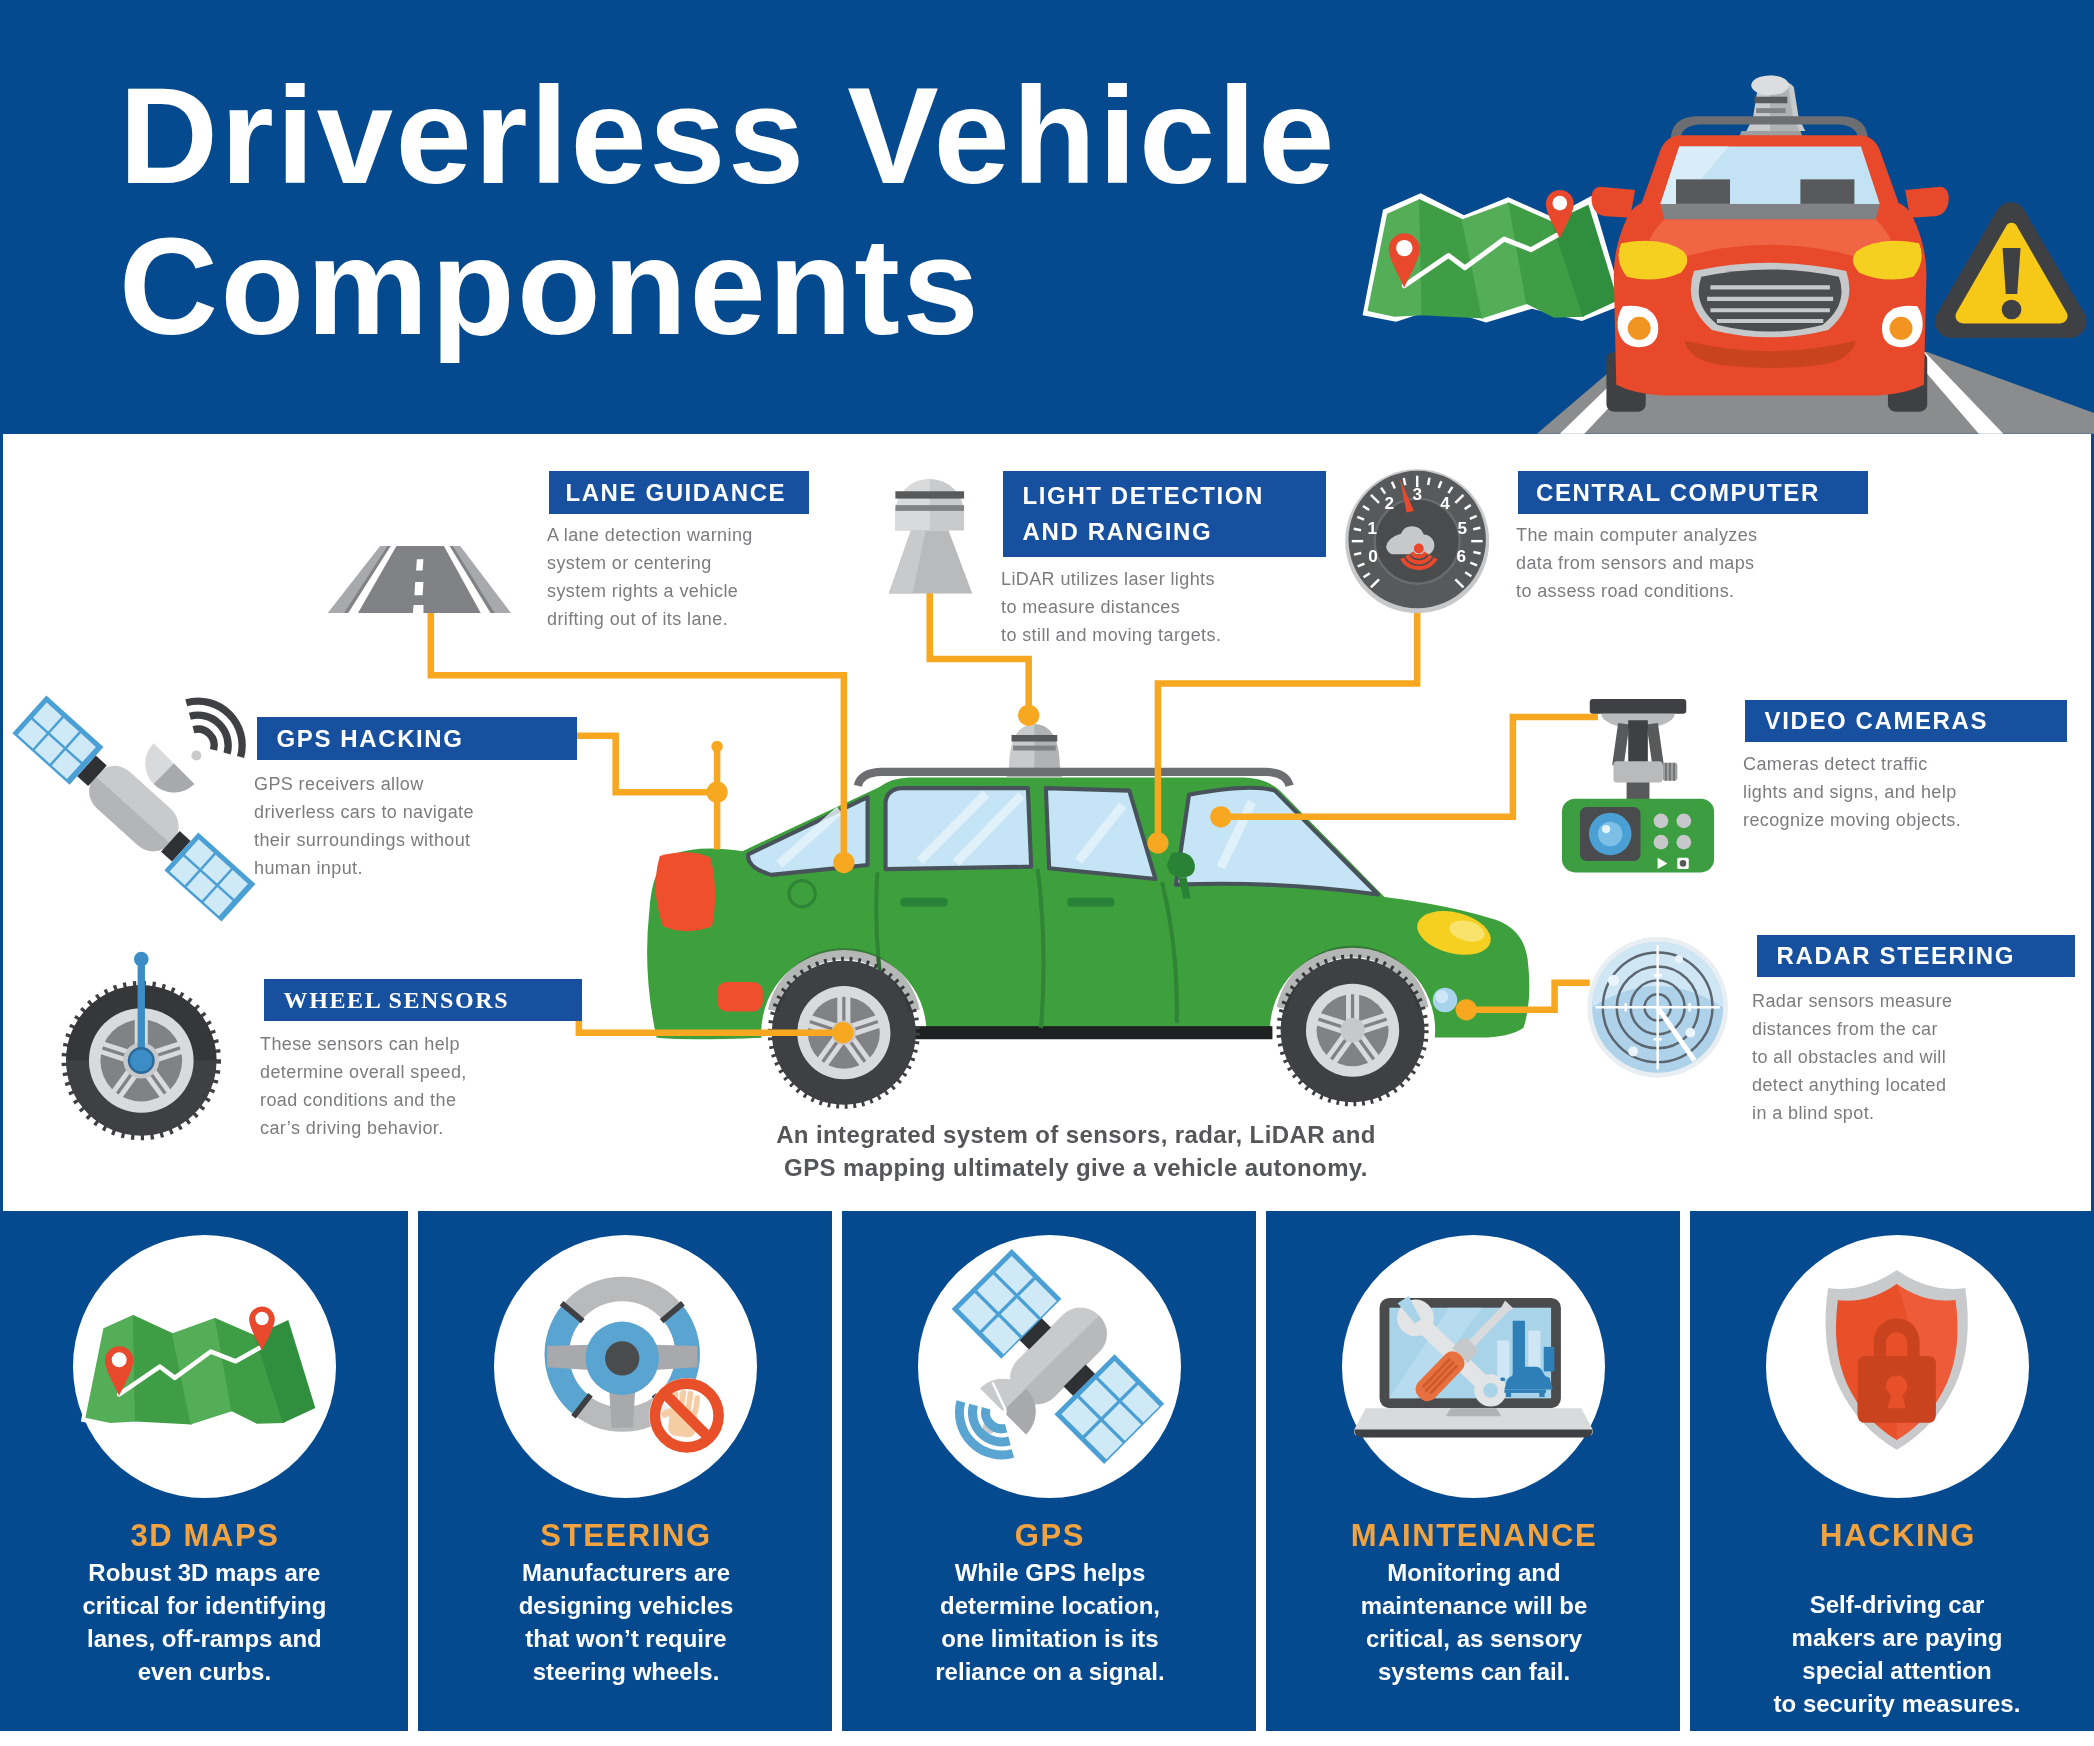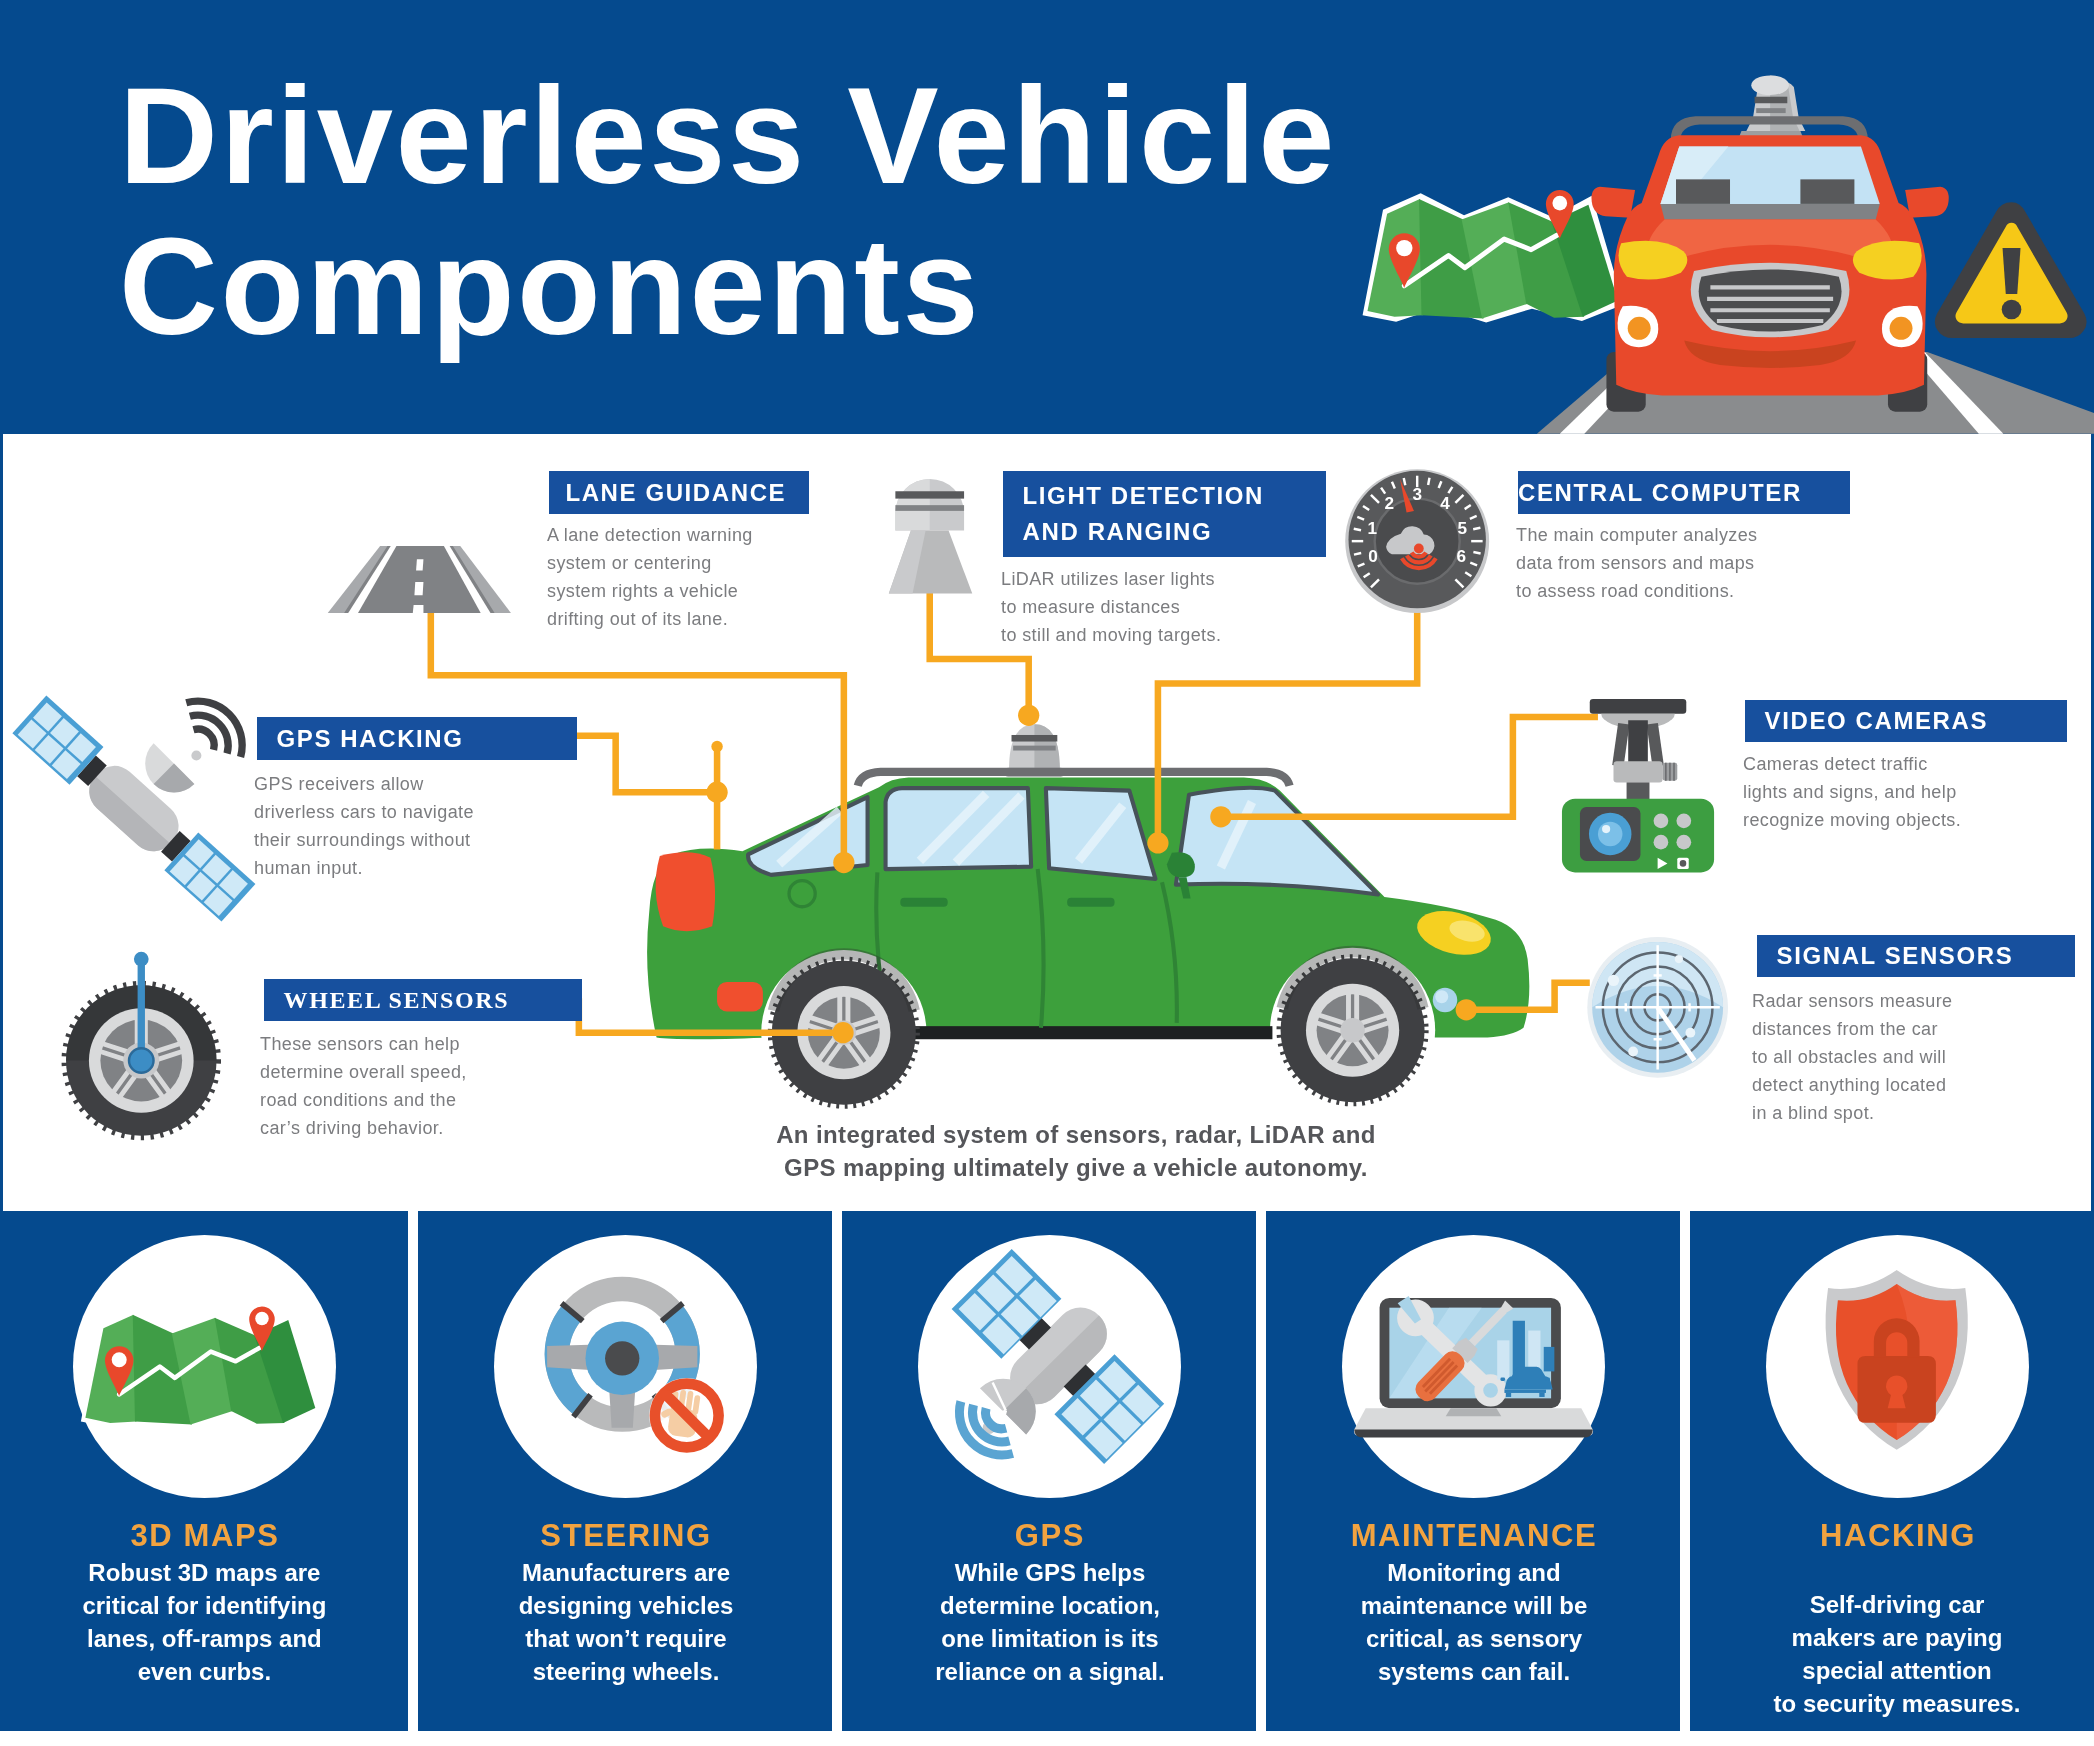--- a/index.html
+++ b/index.html
@@ -409,25 +409,25 @@
         <circle cx="1972" cy="1198" r="7"></circle>
         <circle cx="2066" cy="1262" r="6"></circle>
         <circle cx="1996" cy="1285" r="6"></circle>
         <circle cx="2052" cy="1172" r="5"></circle>
       </g>
     </g>
   </svg>
 
   <div class="lbox" style="left:542px;top:471px;width:244px;height:43px;padding-left:16.4px;">LANE GUIDANCE</div>
   <div class="lbox" style="left:996px;top:471px;width:303px;height:86px;padding-left:19.6px;line-height:36px;">LIGHT DETECTION<br>AND RANGING</div>
-  <div class="lbox" style="left:1511px;top:471px;width:332px;height:43px;">CENTRAL COMPUTER</div>
+  <div class="lbox" style="left:1511px;top:471px;width:332px;height:43px;padding-left:18px;">CENTRAL COMPUTER</div>
   <div class="lbox" style="left:250px;top:717px;width:300px;height:43px;padding-left:19.6px;">GPS HACKING</div>
   <div class="lbox" style="left:1738px;top:700px;width:302px;height:42px;padding-left:19.6px;">VIDEO CAMERAS</div>
   <div class="lbox" style="left:257px;top:979px;width:298px;height:42px;padding-left:19.6px;font-family:Liberation Serif, serif;">WHEEL SENSORS</div>
-  <div class="lbox" style="left:1750px;top:935px;width:298px;height:42px;padding-left:19.6px;">SIGNAL SENSORS</div>
+  <div class="lbox" style="left:1750px;top:935px;width:298px;height:42px;padding-left:19.6px;">RADAR STEERING</div>
 
   <div class="btxt" style="left:547px;top:521px;">A lane detection warning<br>system or centering<br>system rights a vehicle<br>drifting out of its lane.</div>
   <div class="btxt" style="left:1001px;top:565px;">LiDAR utilizes laser lights<br>to measure distances<br>to still and moving targets.</div>
   <div class="btxt" style="left:1516px;top:521px;">The main computer analyzes<br>data from sensors and maps<br>to assess road conditions.</div>
   <div class="btxt" style="left:254px;top:770px;">GPS receivers allow<br>driverless cars to navigate<br>their surroundings without<br>human input.</div>
   <div class="btxt" style="left:1743px;top:750px;">Cameras detect traffic<br>lights and signs, and help<br>recognize moving objects.</div>
   <div class="btxt" style="left:260px;top:1030px;">These sensors can help<br>determine overall speed,<br>road conditions and the<br>car’s driving behavior.</div>
   <div class="btxt" style="left:1752px;top:987px;">Radar sensors measure<br>distances from the car<br>to all obstacles and will<br>detect anything located<br>in a blind spot.</div>
 
   <div class="cap" style="left:720px;top:1118px;width:712px;font-size:24px;letter-spacing:0.4px;">An integrated system of sensors, radar, LiDAR and<br>GPS mapping ultimately give a vehicle autonomy.</div>

